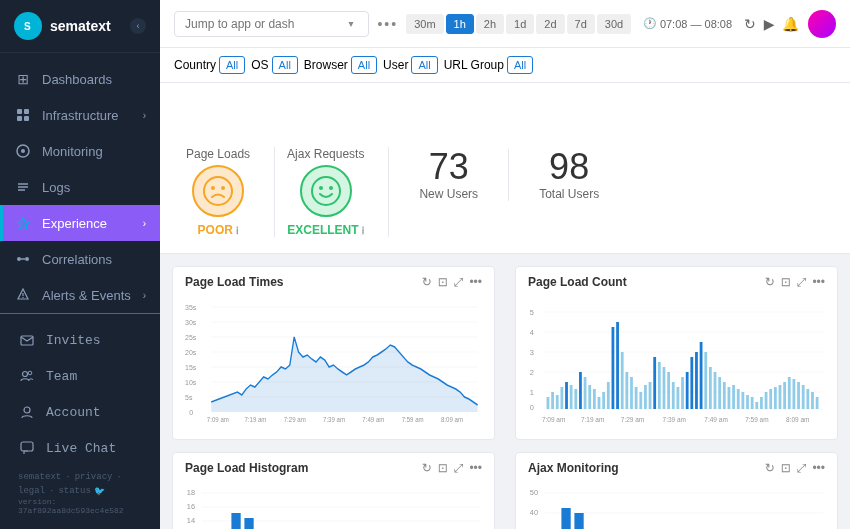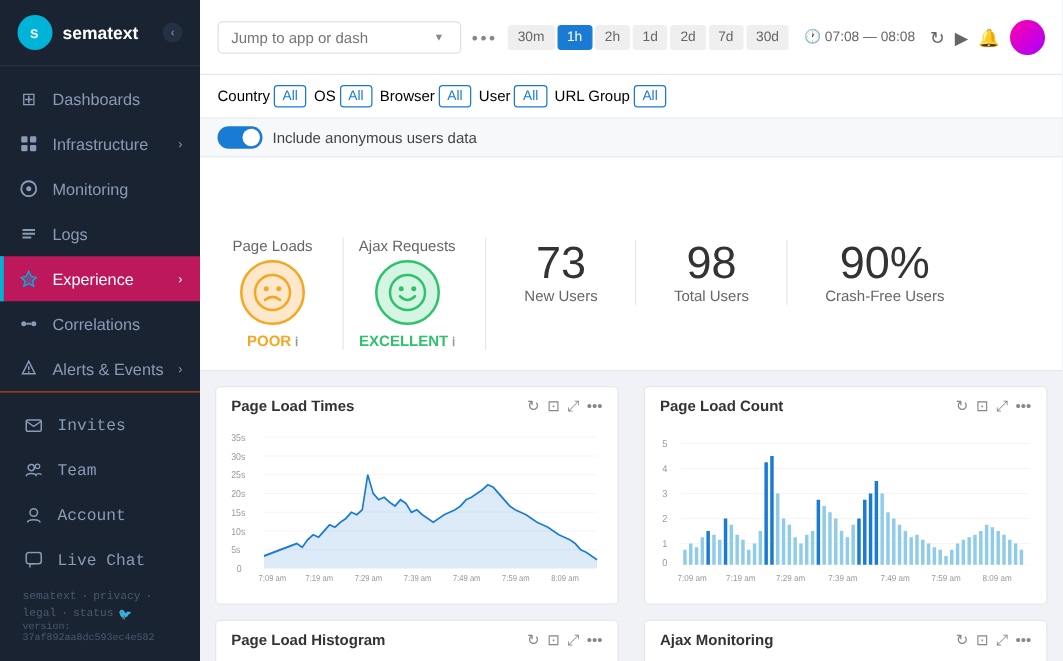--- a/index.html
+++ b/index.html
@@ -20,21 +20,21 @@
     .sidebar-bottom { padding: 8px 4px; border-top: 1px solid #c2410c; font-family: Liberation Mono, monospace; }
     .sidebar-footer { padding: 6px 14px; font-size: 9px; color: #4a5a70; }
     .sidebar-footer-links { display: flex; gap: 4px; flex-wrap: wrap; }
     .sidebar-footer-links span { cursor: pointer; }
     .sidebar-version { margin-top: 2px; }
 
     
     .main { flex: 1; display: flex; flex-direction: column; background: #f0f2f5; overflow: hidden; }
 
     
-    .topbar { display: flex; align-items: center; background: white; padding: 0 14px; height: 60px; border-bottom: 1px solid #e5e8ec; gap: 8px; flex-shrink: 0; }
+    .topbar { display: flex; align-items: center; background: white; padding: 0 14px; height: 48px; border-bottom: 1px solid #e5e8ec; gap: 8px; flex-shrink: 0; }
     .topbar-search { flex: 1; border: 1px solid #dde1e7; border-radius: 4px; padding: 5px 10px; font-size: 12px; color: #666; display: flex; align-items: center; }
     .topbar-search input { border: none; outline: none; font-size: 12px; color: #666; width: 100%; background: transparent; }
     .topbar-dropdown { width: 16px; display: flex; align-items: center; justify-content: center; color: #888; font-size: 10px; }
     .topbar-more { color: #888; font-size: 14px; letter-spacing: 2px; cursor: pointer; }
     .topbar-time-btns { display: flex; align-items: center; gap: 2px; }
     .time-btn { padding: 3px 7px; font-size: 11px; border-radius: 3px; cursor: pointer; color: #666; border: 1px solid transparent; }
     .time-btn.active { background: #1a7bd4; color: white; border-color: #1a7bd4; }
     .time-range { font-size: 11px; color: #666; display: flex; align-items: center; gap: 3px; margin-left: 4px; }
     .topbar-icons { display: flex; align-items: center; gap: 8px; margin-left: 4px; }
     .topbar-icon { color: #666; cursor: pointer; font-size: 14px; }
@@ -73,21 +73,21 @@
     .chart-card { flex: 1; background: white; border-radius: 4px; border: 1px solid #e5e8ec; overflow: hidden; }
     .chart-header { display: flex; align-items: center; justify-content: space-between; padding: 8px 12px; }
     .chart-title { font-size: 12px; font-weight: 600; color: #333; }
     .chart-actions { display: flex; align-items: center; gap: 6px; color: #888; font-size: 12px; }
     .chart-action { cursor: pointer; }
     .chart-body { padding: 0 12px 8px; position: relative; }
 
     .info-icon { color: #999; font-size: 10px; cursor: pointer; }
 
     
-    .sidebar-item.active { background: #be185d; color: white; border-left: 3px solid #00b4d8; }
+    .sidebar-item.active { background: #8b5cf6; color: white; border-left: 3px solid #00b4d8; }
 
     
     .content::-webkit-scrollbar { width: 4px; }
     .content::-webkit-scrollbar-track { background: transparent; }
     .content::-webkit-scrollbar-thumb { background: #ccc; border-radius: 2px; }
   </style>
 </head>
 <body>
 
 <nav class="sidebar">
@@ -290,28 +290,20 @@
     <div class="filter-pill">
       <span class="filter-label">User</span>
       <span class="filter-all">All</span>
     </div>
     <div class="filter-pill">
       <span class="filter-label">URL Group</span>
       <span class="filter-all">All</span>
     </div>
   </div>
 
-  <div class="togglebar">
-    <div class="toggle-switch">
-      <div class="toggle-track">
-        <div class="toggle-knob"></div>
-      </div>
-      <span class="toggle-label">Include anonymous users data</span>
-    </div>
-  </div>
 
   <div class="metrics-strip">
 
     <div class="metric-smiley">
       <div class="metric-title">Page Loads</div>
       <div class="smiley-face smiley-poor">
         <svg width="32" height="32" viewBox="0 0 32 32">
           <circle cx="16" cy="16" r="14" fill="#fde8cc" stroke="#f5a623" stroke-width="2"></circle>
           <circle cx="11" cy="13" r="2" fill="#f5a623"></circle>
           <circle cx="21" cy="13" r="2" fill="#f5a623"></circle>
@@ -343,24 +335,20 @@
     <div class="metric-section">
       <div class="metric-number">73</div>
       <div class="metric-sublabel">New Users</div>
     </div>
 
     <div class="metric-section">
       <div class="metric-number">98</div>
       <div class="metric-sublabel">Total Users</div>
     </div>
 
-    <div class="metric-section">
-      <div class="metric-number">90%</div>
-      <div class="metric-sublabel">Crash-Free Users</div>
-    </div>
   </div>
 
   <div class="content">
 
     <div class="charts-row">
 
       <div class="chart-card">
         <div class="chart-header">
           <span class="chart-title">Page Load Times</span>
           <div class="chart-actions">

